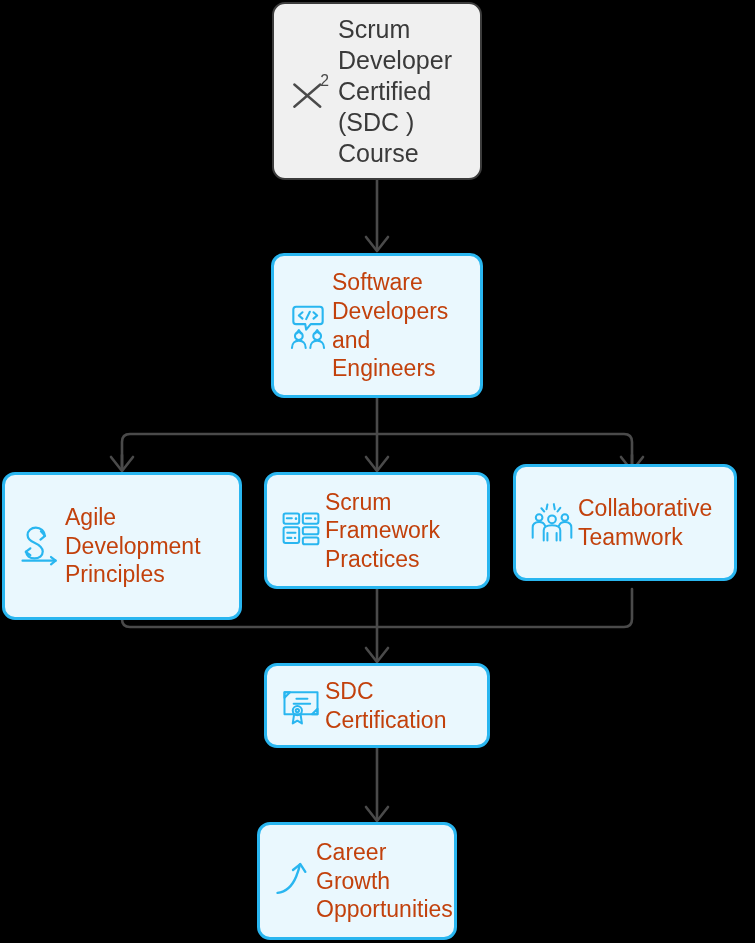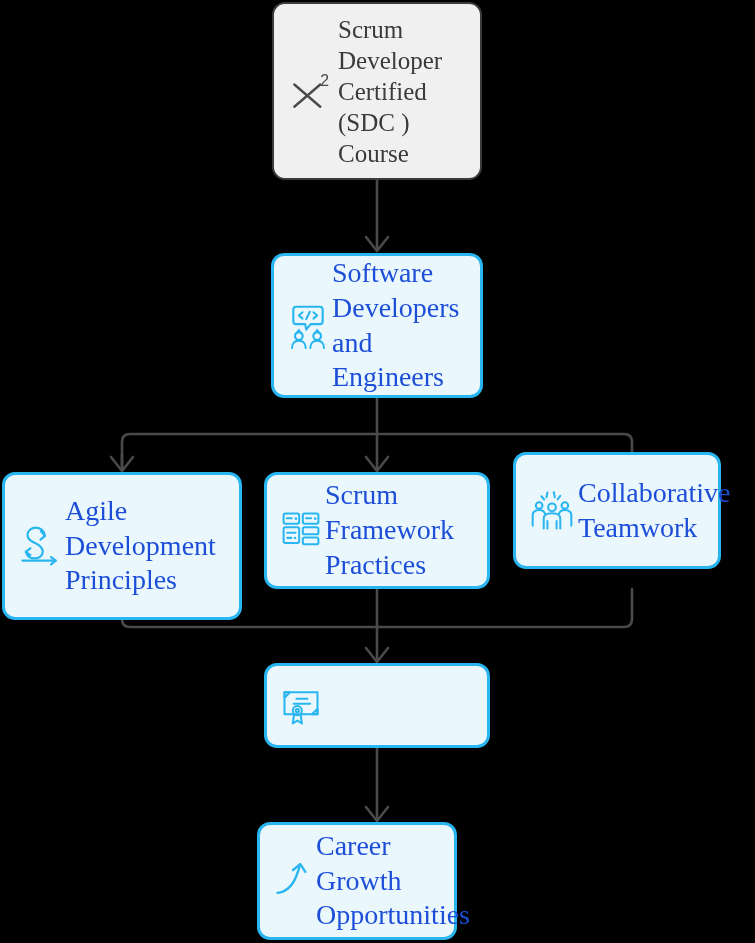--- a/index.html
+++ b/index.html
@@ -38,41 +38,40 @@
     flex: 0 0 auto;
     display: flex;
     align-items: center;
     justify-content: center;
   }
   .node .label {
     flex: 1 1 auto;
     text-align: left;
     line-height: 1.24;
     white-space: pre-line;
-    font-family: Liberation Serif, serif;
   }
   
   .node.root {
     background: #F0F0F0;
     border: 2px solid #3C3C3C;
     padding: 0 14px 0 10px;
   }
   .node.root .label {
     color: #3A3A3A;
     font-size: 25px;
   }
   
   .node.blue {
     background: #EAF8FE;
     border: 3px solid #29B6F0;
     padding: 0 12px 0 10px;
   }
   .node.blue .label {
-    color: #1d4ed8;
-    font-size: 28px;
+    color: #c2410c;
+    font-size: 23px;
   }
   .node.blue .icon svg { display:block; }
   .node.root .icon svg { display:block; }
 </style>
 </head>
 <body>
 
 <div id="canvas">
 
   <svg id="edges" viewBox="0 0 755 943" width="755" height="943">
@@ -200,21 +199,21 @@
           <path d="M9,32.5 H13.5"></path>
           <circle cx="17.5" cy="32.5" r="1.3" fill="#29B6F0" stroke="none"></circle>
         </g>
       </svg>
     </span>
     <span class="label">Scrum
 Framework
 Practices</span>
   </div>
 
-  <div class="node blue" style="left:513px; top:452px; width:208px; height:117px;justify-content:space-between;">
+  <div class="node blue" style="left:513px; top:464px; width:224px; height:117px;justify-content:space-between;">
     <span class="icon" style="width:52px;height:50px;">
       <svg viewBox="0 0 52 50" width="48" height="46">
         <g fill="none" stroke="#29B6F0" stroke-width="2.2" stroke-linecap="round" stroke-linejoin="round">
           <path d="M21,5 L20,10"></path>
           <path d="M28,4.5 L29,10"></path>
           <path d="M14.5,9 L17.5,12.5"></path>
           <path d="M35,8.5 L32,12.5"></path>
           <circle cx="12" cy="19" r="3.6"></circle>
           <path d="M5,41 V30 C5,26 8,24 12,24 C15,24 17.5,25.5 18.5,28"></path>
           <circle cx="40" cy="19" r="3.6"></circle>
@@ -238,20 +237,22 @@
           <path d="M6,9 L12,9 L6,15 Z"></path>
           <path d="M42,33 L36,33 L42,27 Z"></path>
           <path d="M19,16 H31"></path>
           <path d="M16,21.5 H34"></path>
           <circle cx="20" cy="29" r="5"></circle>
           <circle cx="20" cy="29" r="1.8"></circle>
           <path d="M16.5,33 L15,43 L20,40 L25,43 L23.5,33"></path>
         </g>
       </svg>
     </span>
+    <span class="label">SDC
+Certification</span>
   </div>
 
   <div class="node blue" style="left:257px; top:822px; width:200px; height:118px;">
     <span class="icon" style="width:46px;height:50px;">
       <svg viewBox="0 0 46 50" width="42" height="46">
         <g fill="none" stroke="#29B6F0" stroke-width="2.6" stroke-linecap="round" stroke-linejoin="round">
           <path d="M6,38 C14,37 22,31 26.5,20 C29,14 30,10 30.5,7"></path>
           <path d="M23,13 L31,6.5 L36.5,15"></path>
         </g>
       </svg>

